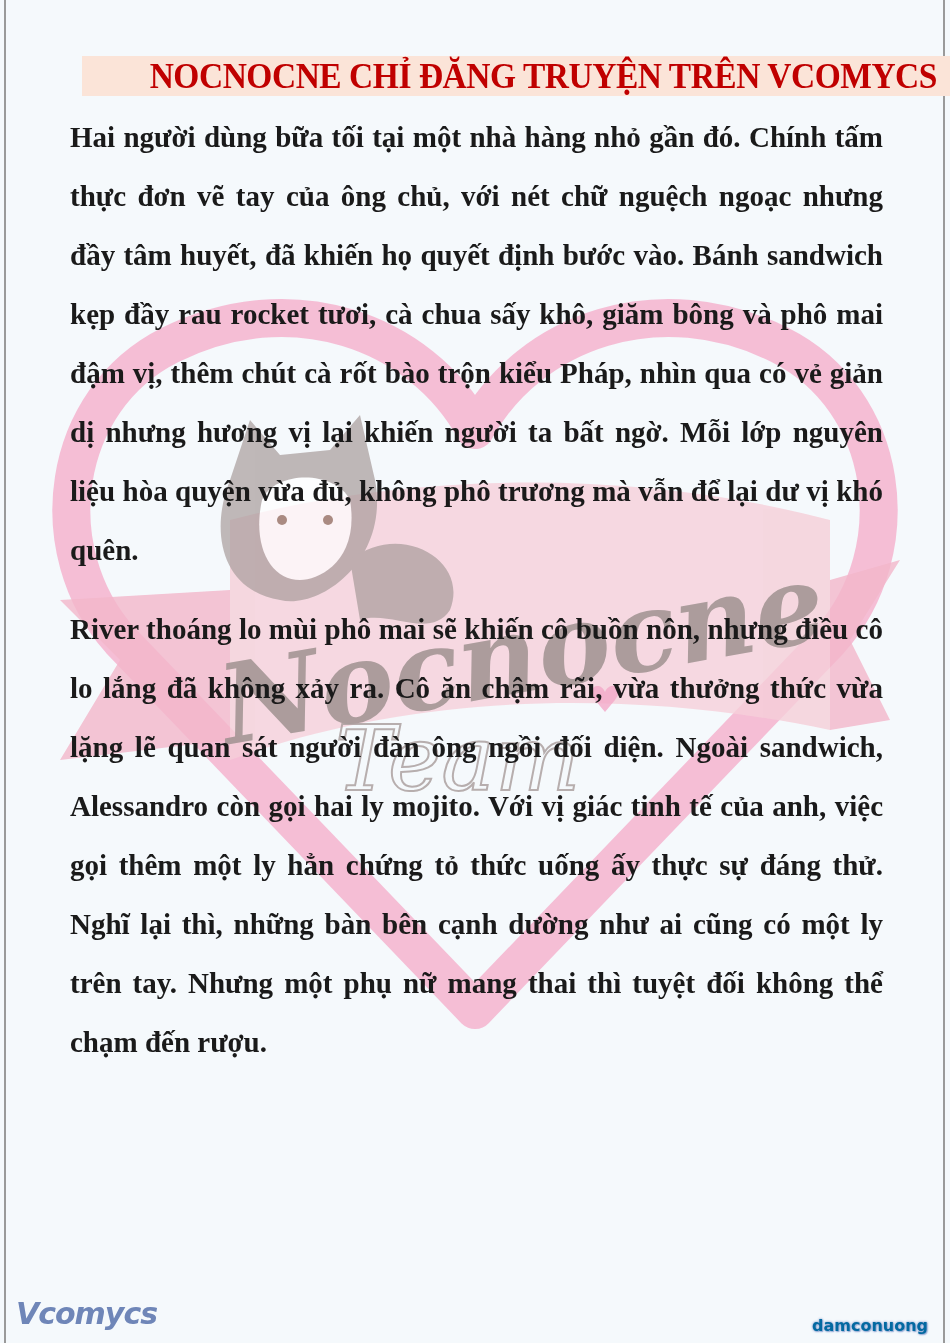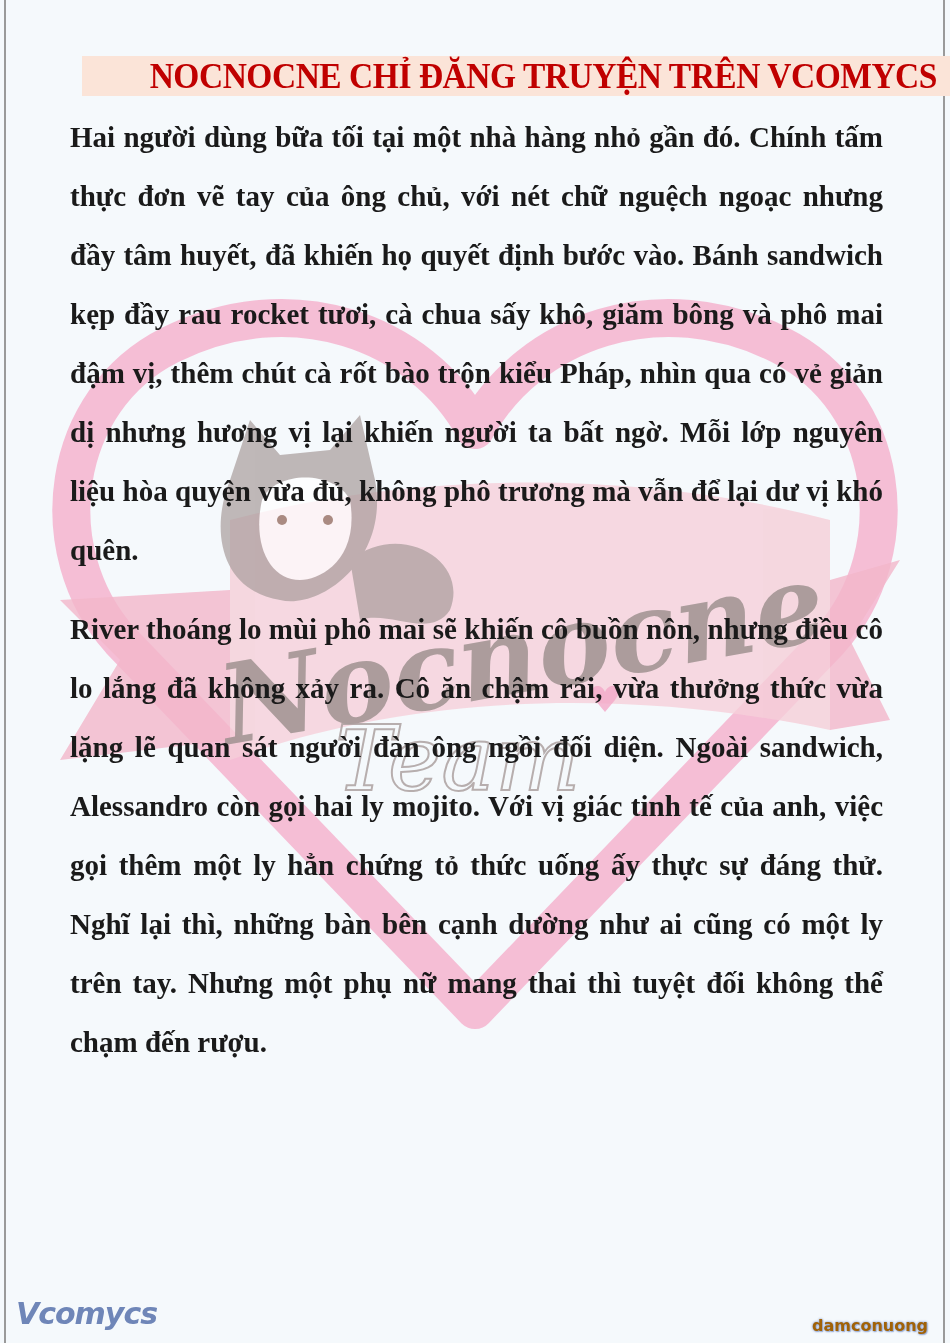--- a/index.html
+++ b/index.html
@@ -53,21 +53,21 @@
   .wm-left {
     position: absolute; left: 16px; top: 1296px; z-index: 4;
     font-family: "DejaVu Sans", sans-serif;
     font-style: italic; font-weight: bold;
     font-size: 30px; color: #6f86b8; letter-spacing: -1px; text-align: right;
   }
   .wm-right {
     position: absolute; left: 812px; top: 1316px; z-index: 4;
     font-family: "DejaVu Sans", sans-serif;
     font-weight: bold; font-size: 16px;
-    color: #a16207;
+    color: #0369a1;
     text-shadow: 0 0 3px #9db0d8, 0 0 2px #9db0d8, 1px 1px 1px #9db0d8;
   }
 </style>
 </head>
 <body>
 
 <div class="page-border-left"></div>
 <div class="page-border-right"></div>
 
 <svg class="watermark" viewBox="0 0 950 1343" xmlns="http://www.w3.org/2000/svg">

